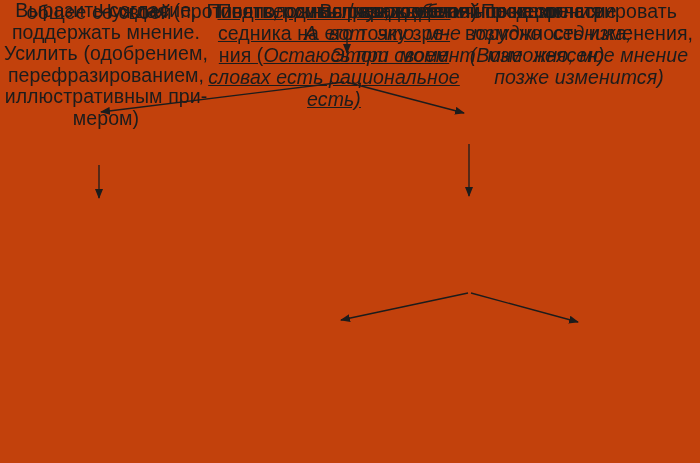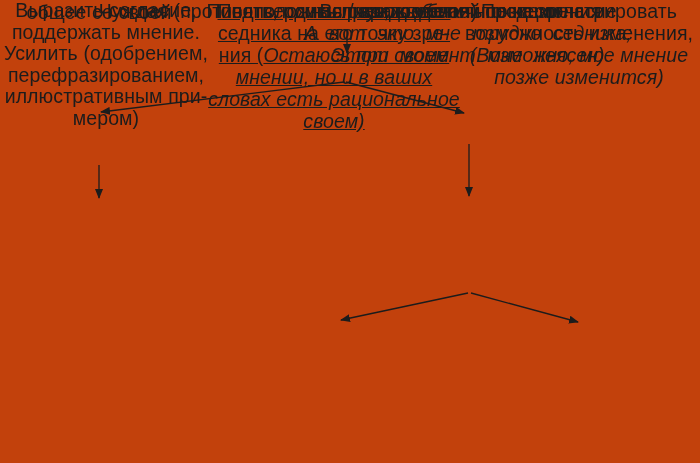--- a/index.html
+++ b/index.html
@@ -83,23 +83,22 @@
   <div class="block" style="left:300px; width:336px; top:202; line-height:22px;">
     <div>Выразить частичное несогласие</div>
     <div class="it wide">А вот это мне трудно седника;</div>
     <div class="it wide">Этот момент мне неясен)</div>
   </div>
 
   <div class="block" style="left:205px; width:258px; top:331; line-height:22px;text-decoration:underline;">
     <div>Подтвердить право  собе-</div>
     <div>седника на его точку зре-</div>
     <div><span>ния (</span><span class="it">Остаюсь при своем</span></div>
-    <div class="it">мнении, но и в ваших</div>
     <div class="it">словах есть рациональное</div>
-    <div class="it">своем)</div>
+    <div class="it">есть)</div>
   </div>
 
   <div class="block" style="left:458px; width:242px; top:331; line-height:22px;">
     <div>Продемонстрировать</div>
     <div>возможность изменения,</div>
     <div class="it">(Возможно, мое мнение</div>
     <div class="it">позже изменится)</div>
   </div>
 
 </div>

